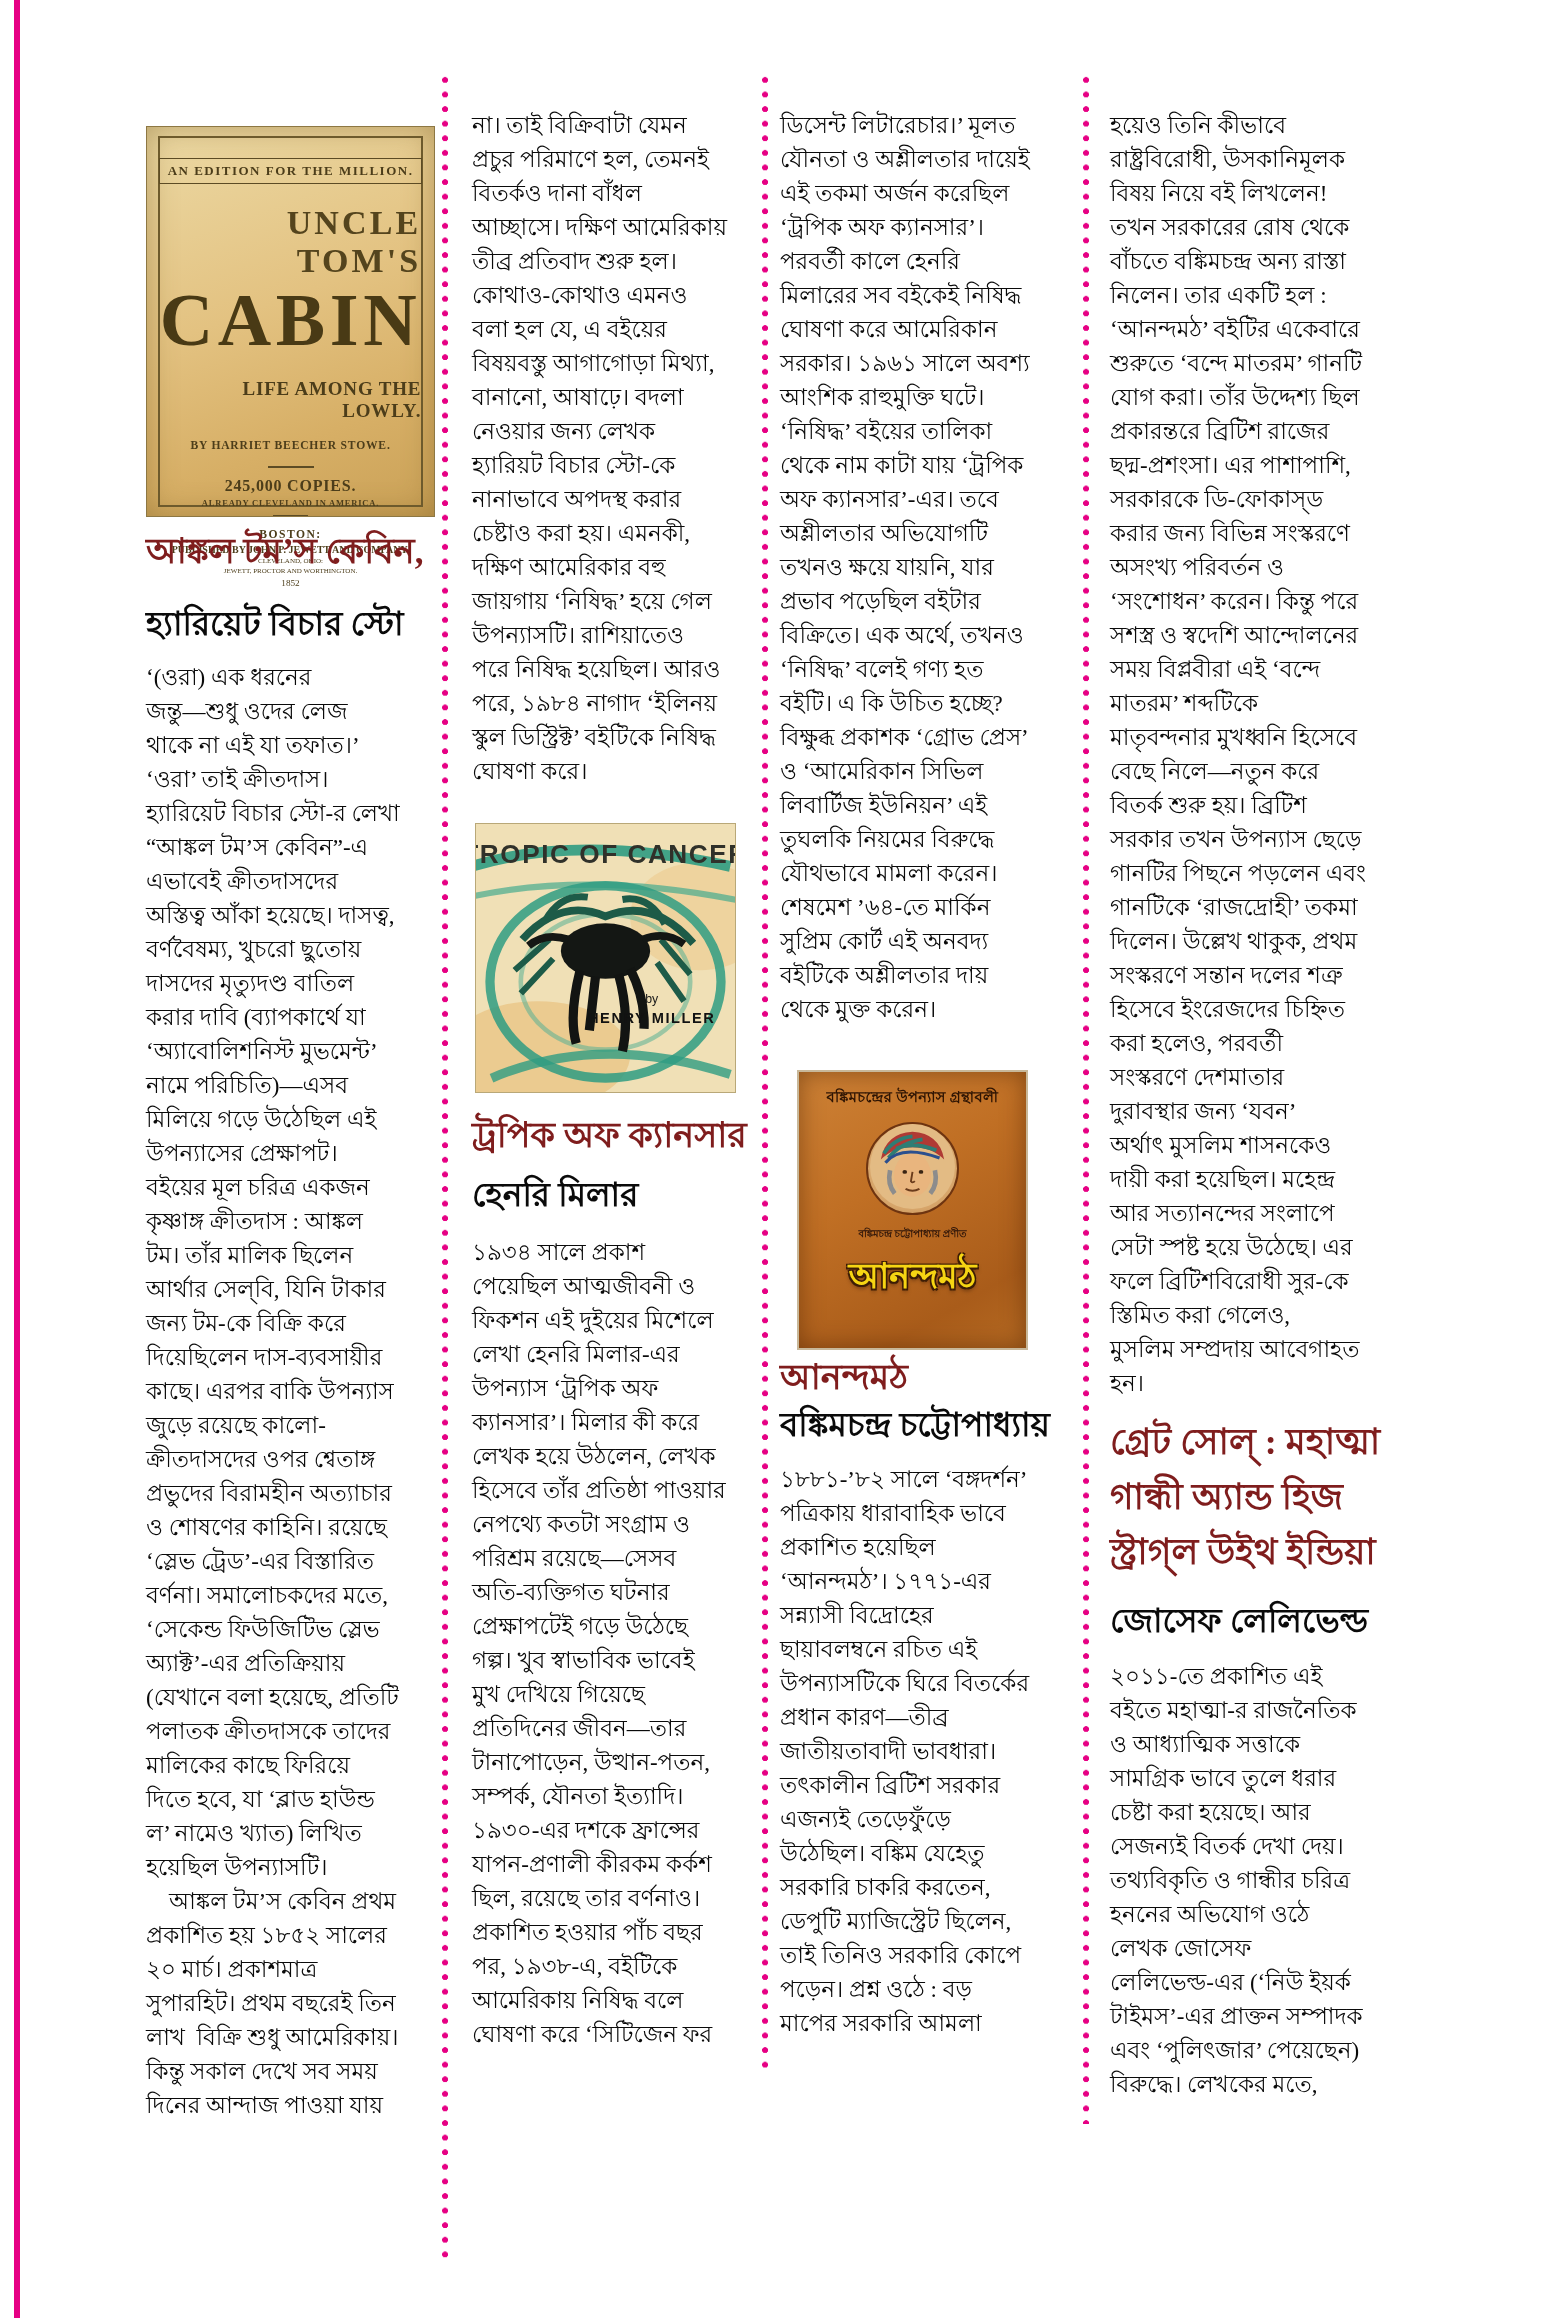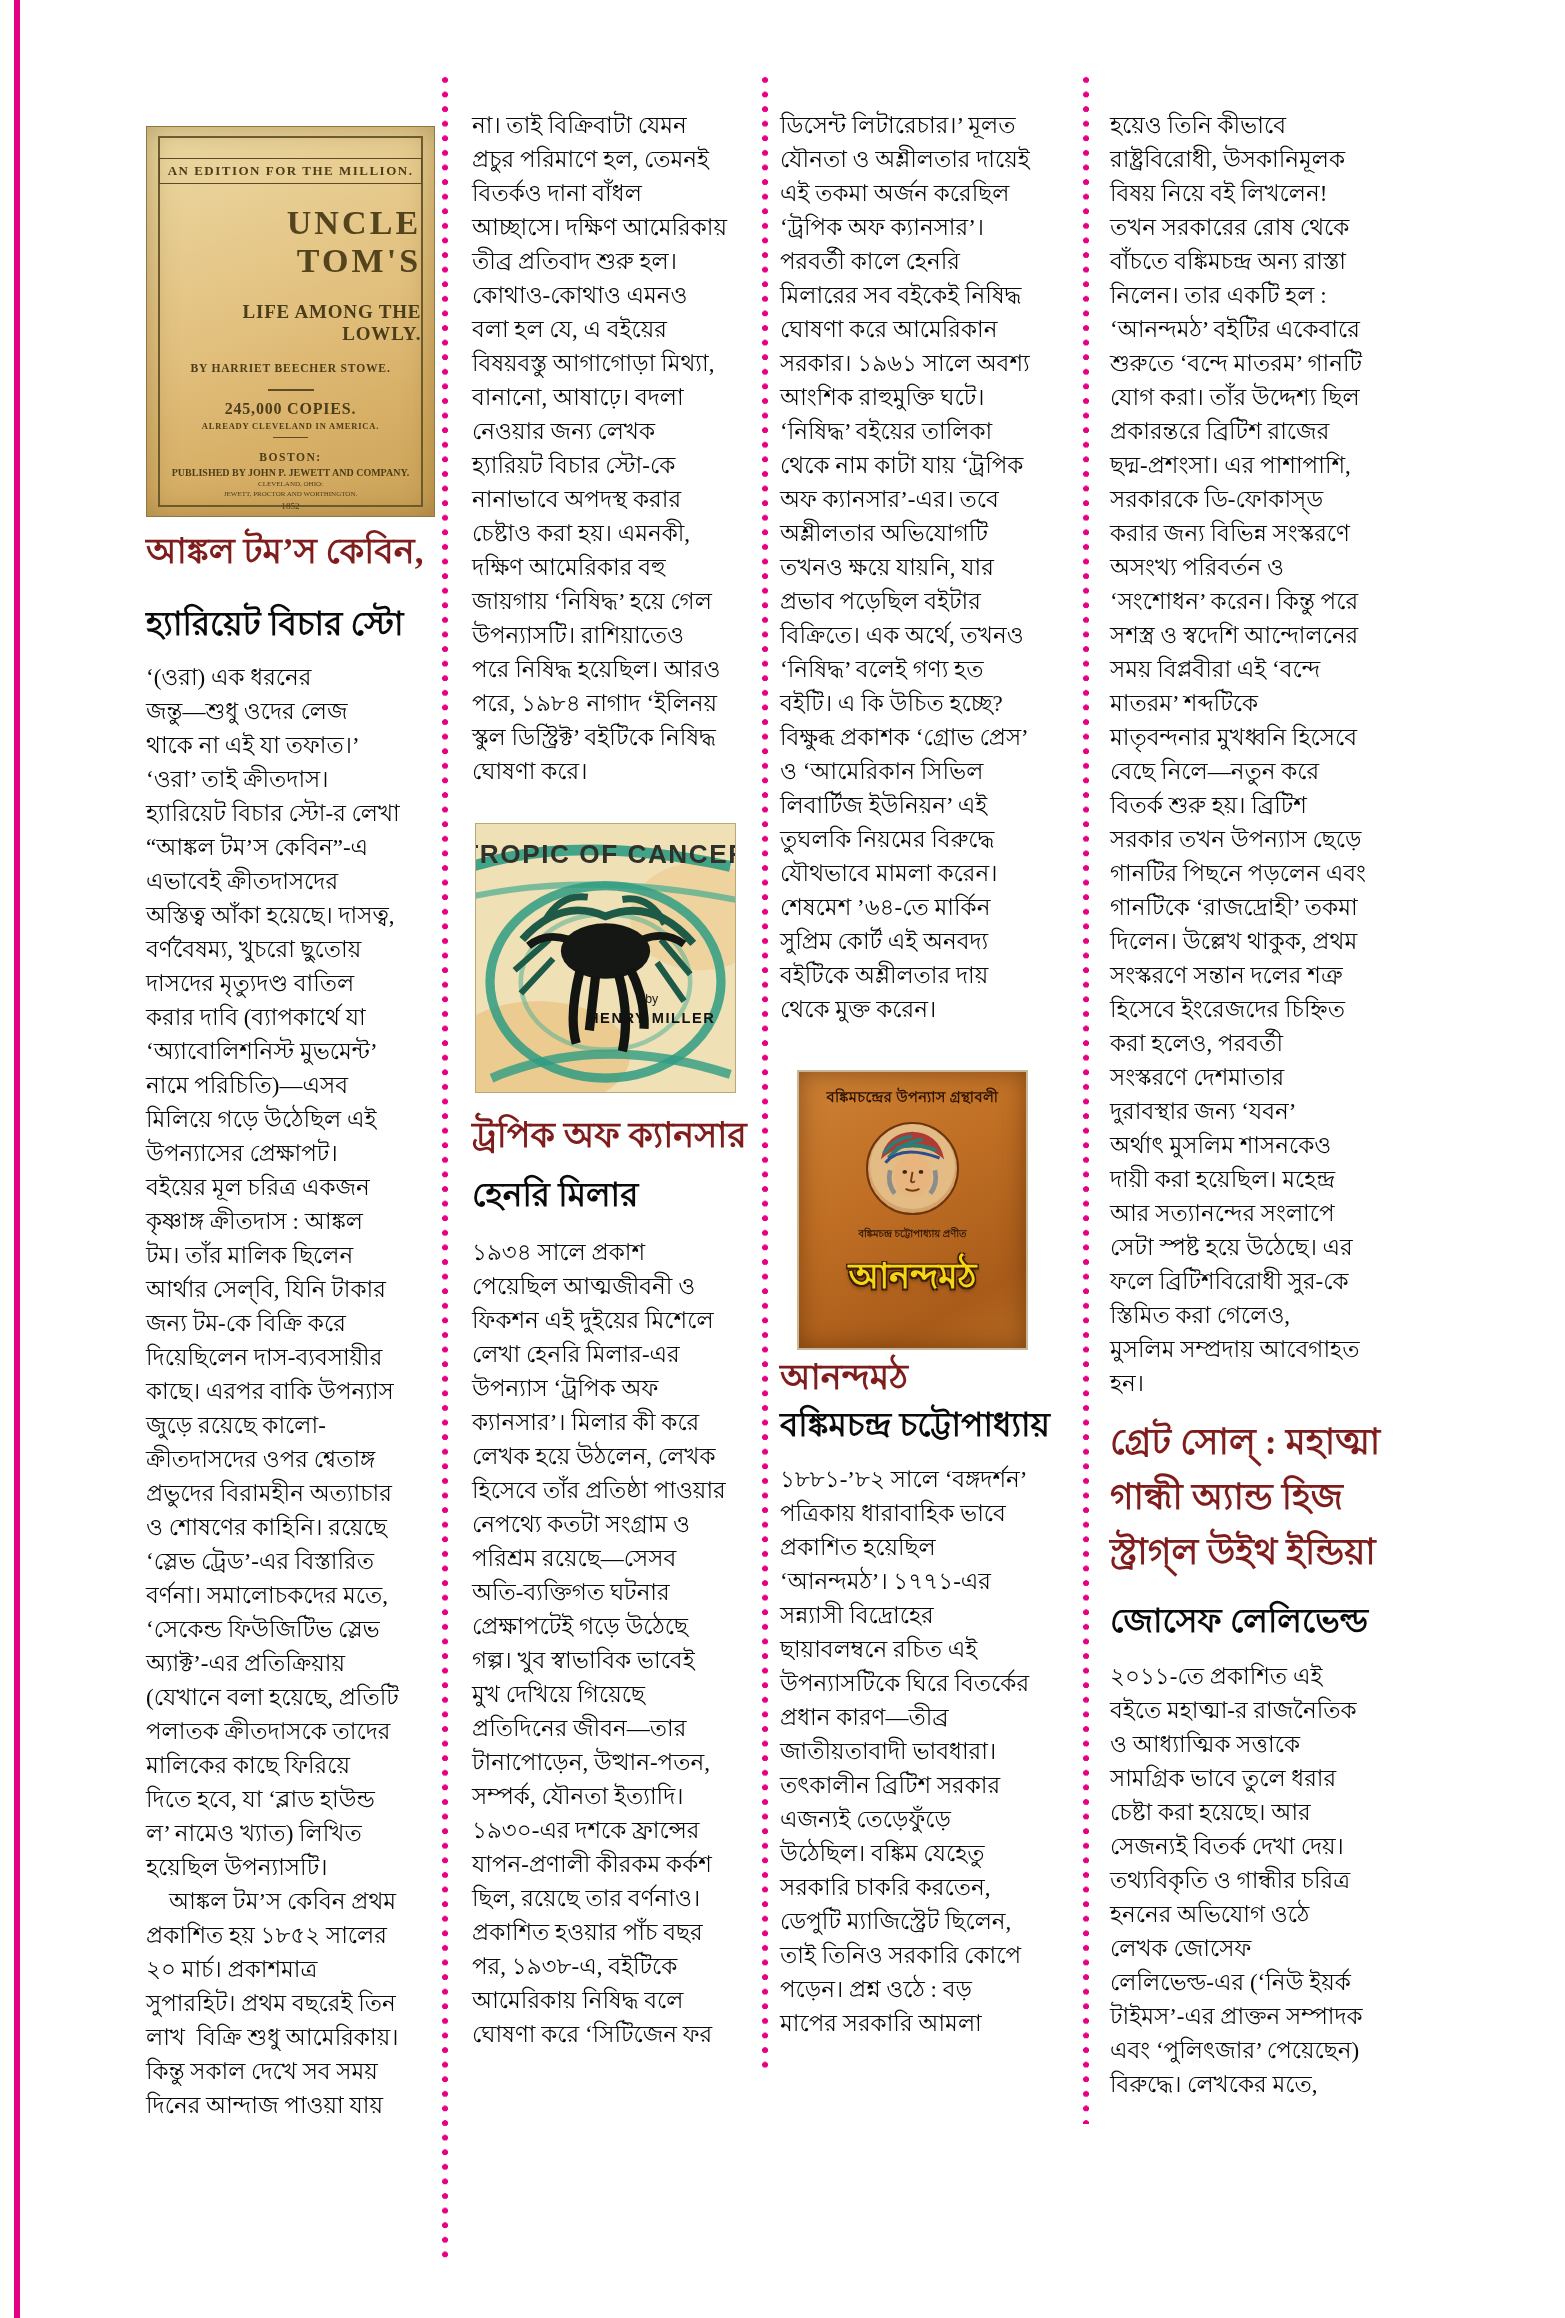--- a/index.html
+++ b/index.html
@@ -77,20 +77,21 @@
   <div class="edge"></div>
 
   <div class="dotsep" id="sep1"></div>
   <div class="dotsep" id="sep2"></div>
   <div class="dotsep" id="sep3"></div>
 
   <div class="abs utc">
     <div class="utc-frame">
       <div class="utc-tagline">AN EDITION FOR THE MILLION.</div>
       <div class="utc-title1">UNCLE TOM'S</div>
+      <div class="utc-title2">CABIN</div>
       <div class="utc-subtitle">LIFE AMONG THE LOWLY.</div>
       <div class="utc-author">BY HARRIET BEECHER STOWE.</div>
       <div class="utc-rule"></div>
       <div class="utc-copies">245,000 COPIES.</div>
       <div class="utc-copies2">ALREADY CLEVELAND IN AMERICA.</div>
       <div class="utc-rule2"></div>
       <div class="utc-city">BOSTON:</div>
       <div class="utc-pub">PUBLISHED BY JOHN P. JEWETT AND COMPANY.</div>
       <div class="utc-pub2">CLEVELAND, OHIO:</div>
       <div class="utc-pub3">JEWETT, PROCTOR AND WORTHINGTON.</div>

